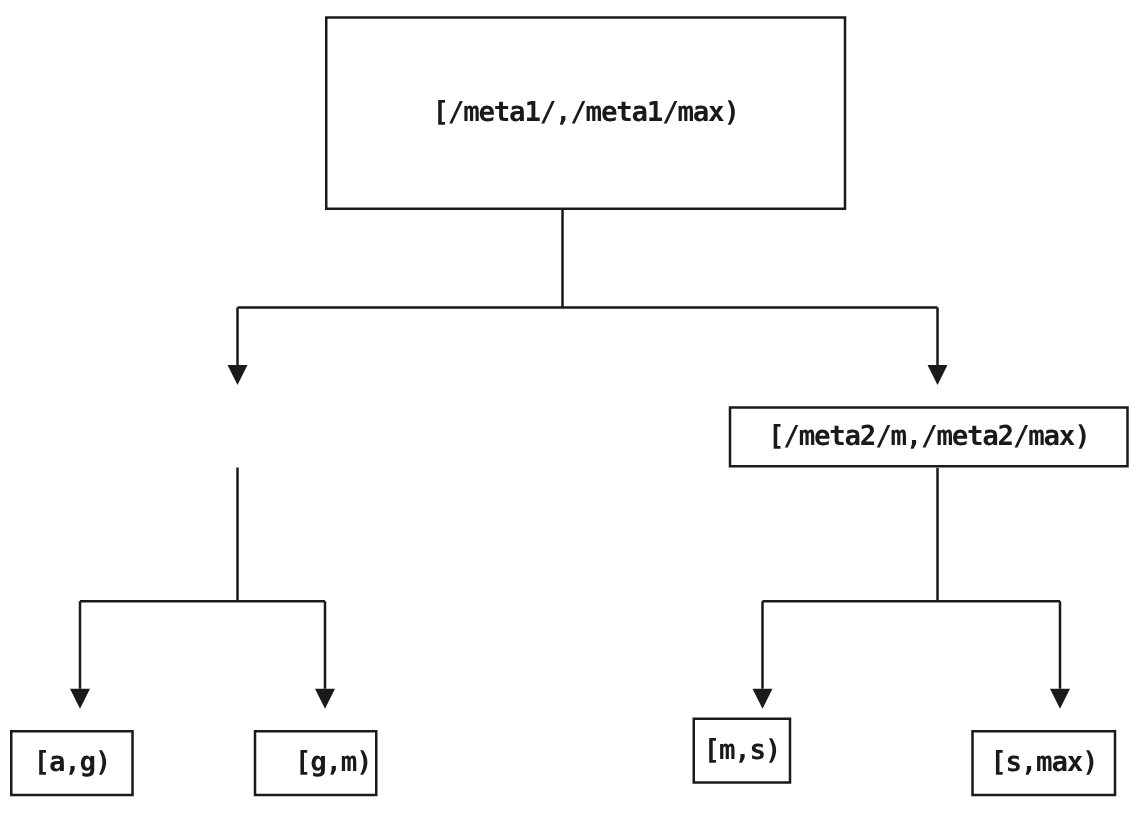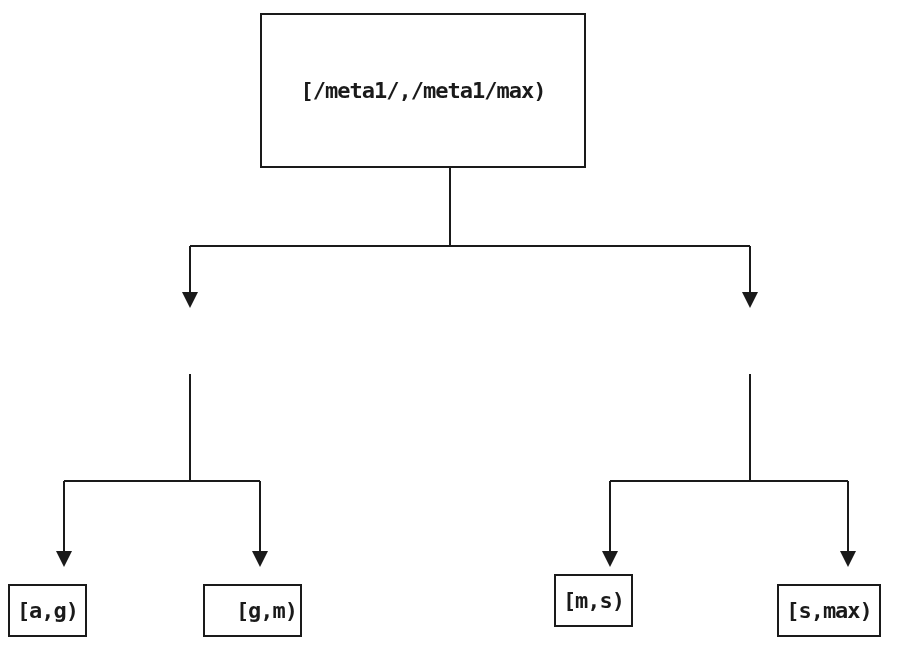--- a/index.html
+++ b/index.html
@@ -38,27 +38,27 @@
     border: 2px solid var(--line, #1a1a1a);
     display: flex;
     align-items: center;
     justify-content: center;
     font-size: 22px;
     font-weight: 700;
     color: var(--line, #1a1a1a);
     white-space: nowrap;
     letter-spacing: -1px;
   }
-  .node-root  { left: 260px; top: 13px;  width: 326px; height: 155px; text-align: right; }
+  .node-root  { left: 260px; top: 13px;  width: 417px; height: 155px; text-align: right; }
   .node-l2l   { left: 23px;  top: 325px; width: 322px; height: 49px; }
   .node-l2r   { left: 583px; top: 325px; width: 320px; height: 49px; }
-  .node-leaf0 { left: 8px;   top: 584px; width: 79px;  height: 53px; }
+  .node-leaf0 { left: 8px;   top: 584px; width: 99px;  height: 53px; }
   .node-leaf1 { left: 203px; top: 584px; width: 99px;  height: 53px; padding-left: 28px; }
   .node-leaf2 { left: 554px; top: 574px; width: 79px;  height: 53px; }
-  .node-leaf3 { left: 777px; top: 584px; width: 104px; height: 53px; }
+  .node-leaf3 { left: 777px; top: 584px; width: 116px; height: 53px; }
 </style>
 </head>
 <body>
 
 <div class="canvas">
 
   <svg class="connectors" viewBox="0 0 912 652" xmlns="http://www.w3.org/2000/svg" aria-hidden="true">
 
     <g>
       <path d="M450 168 V246 M190 246 H750 M190 246 V293 M750 246 V293"></path>
@@ -75,20 +75,21 @@
     <g>
       <path d="M750 374 V481 M610 481 H848 M610 481 V551 M848 481 V551"></path>
       <polygon points="602,551 618,551 610,567"></polygon>
       <polygon points="840,551 856,551 848,567"></polygon>
     </g>
   </svg>
 
   <div class="node node-root">[/meta1/,/meta1/max)</div>
 
 
+  <div class="node node-l2r">[/meta2/m,/meta2/max)</div>
 
   <div class="node node-leaf0">[a,g)</div>
 
   <div class="node node-leaf1">[g,m)</div>
 
   <div class="node node-leaf2">[m,s)</div>
 
   <div class="node node-leaf3">[s,max)</div>
 
 </div>

